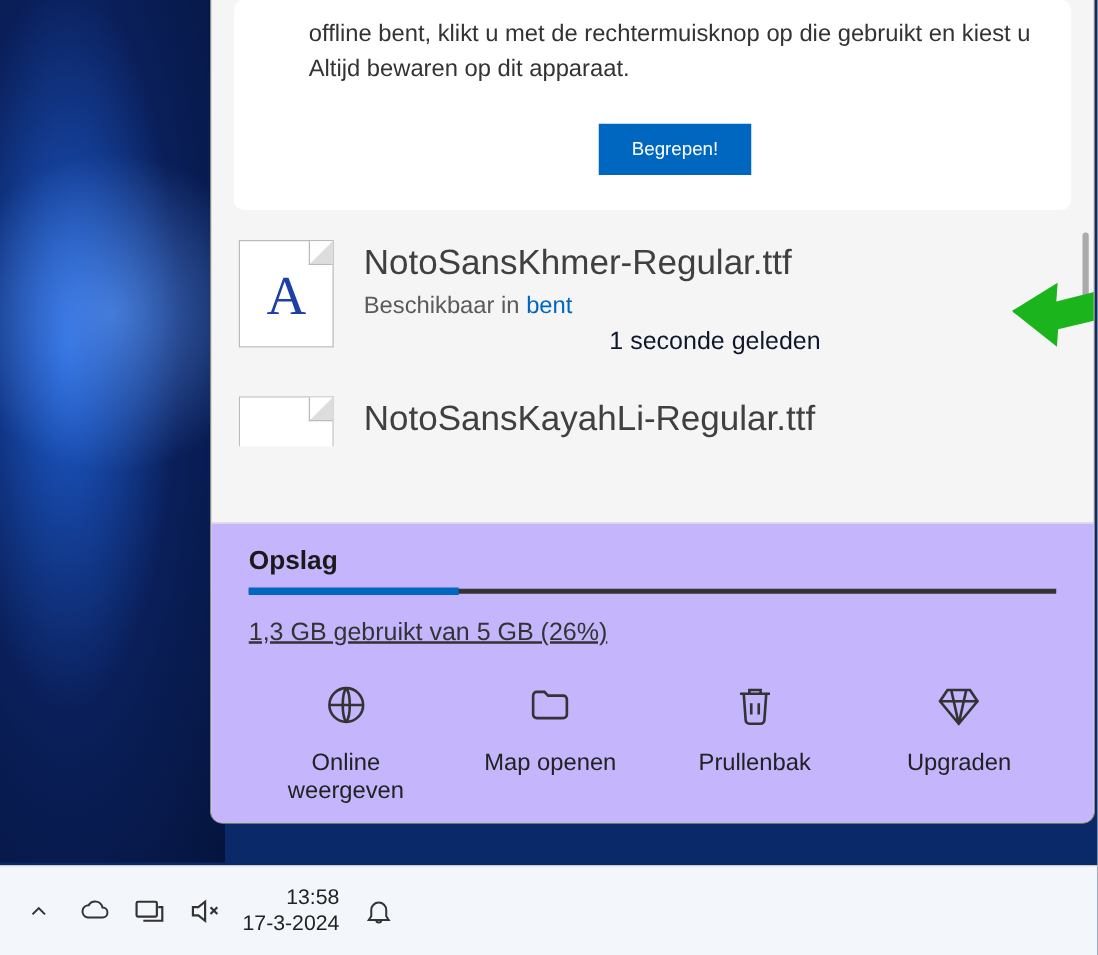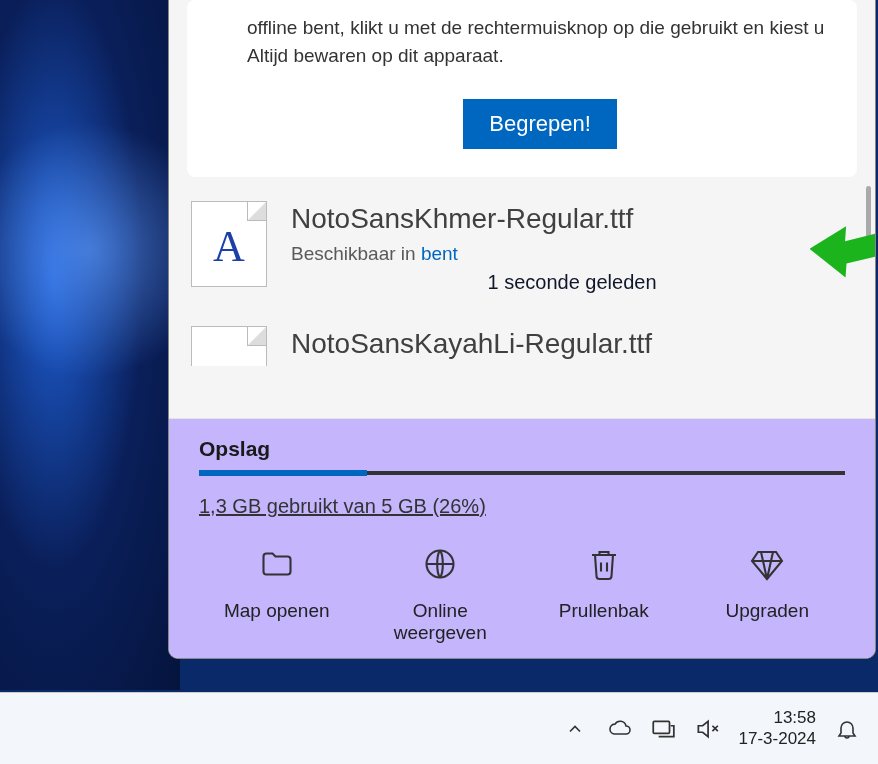--- a/index.html
+++ b/index.html
@@ -46,21 +46,21 @@
       font-size: 19px;
       line-height: 1.45;
     }
     .info-text { padding-top: 14px; }
     .info-btn-wrap { text-align: center; margin-top: 30px; }
     .info-btn {
       background: #0067c0;
       color: #fff;
       border: none;
       padding: 12px 26px;
-      font-size: 22px;
+      font-size: 15px;
       cursor: pointer;
     }
     .file-list { margin: 20px 18px 0 18px; }
     .file-item {
       display: flex;
       align-items: flex-start;
       gap: 24px;
       padding: 4px 4px 28px 4px;
     }
     .file-icon {
@@ -175,21 +175,20 @@
       color: #333;
     }
     .taskbar {
       position: absolute;
       left: 0; bottom: 0;
       width: 100%; height: 72px;
       background: #f3f6fb;
       border-top: 1px solid #ccc;
       display: flex;
       align-items: center;
-      justify-content: flex-end;
       padding: 0 18px;
       gap: 18px;
     }
     .tray-icon {
       width: 26px; height: 26px;
       color: #333;
       display: flex;
       align-items: center;
       justify-content: center;
     }
@@ -247,30 +246,30 @@
 
   <div class="storage-panel">
     <div class="storage-title">Opslag</div>
     <div class="storage-bar">
       <div class="storage-fill" style="width:26%"></div>
     </div>
     <div class="storage-text">1,3 GB gebruikt van 5 GB (26%)</div>
     <div class="actions">
       <div class="action">
         <svg class="action-icon" viewBox="0 0 24 24" fill="none" stroke="currentColor" stroke-width="1.4">
-          <path d="M3 7a2 2 0 0 1 2-2h4l2 2h8a2 2 0 0 1 2 2v8a2 2 0 0 1-2 2H5a2 2 0 0 1-2-2V7z"></path>
-        </svg>
-        <span>Map openen</span>
-      </div>
-      <div class="action">
-        <svg class="action-icon" viewBox="0 0 24 24" fill="none" stroke="currentColor" stroke-width="1.4">
           <circle cx="12" cy="12" r="9"></circle>
             <path d="M3 12h18M12 3c2.5 3 2.5 15 0 18M12 3c-2.5 3-2.5 15 0 18"></path>
         </svg>
         <span>Online weergeven</span>
+      </div>
+      <div class="action">
+        <svg class="action-icon" viewBox="0 0 24 24" fill="none" stroke="currentColor" stroke-width="1.4">
+          <path d="M3 7a2 2 0 0 1 2-2h4l2 2h8a2 2 0 0 1 2 2v8a2 2 0 0 1-2 2H5a2 2 0 0 1-2-2V7z"></path>
+        </svg>
+        <span>Map openen</span>
       </div>
       <div class="action">
         <svg class="action-icon" viewBox="0 0 24 24" fill="none" stroke="currentColor" stroke-width="1.4">
           <path d="M4 6h16M9 6V4h6v2M6 6l1 14a2 2 0 0 0 2 2h6a2 2 0 0 0 2-2l1-14M10 11v6M14 11v6"></path>
         </svg>
         <span>Prullenbak</span>
       </div>
       <div class="action">
         <svg class="action-icon" viewBox="0 0 24 24" fill="none" stroke="currentColor" stroke-width="1.4">
           <path d="M6 4h12l4 6-10 12L2 10l4-6zM2 10h20M8 4l4 18M16 4l-4 18"></path>

